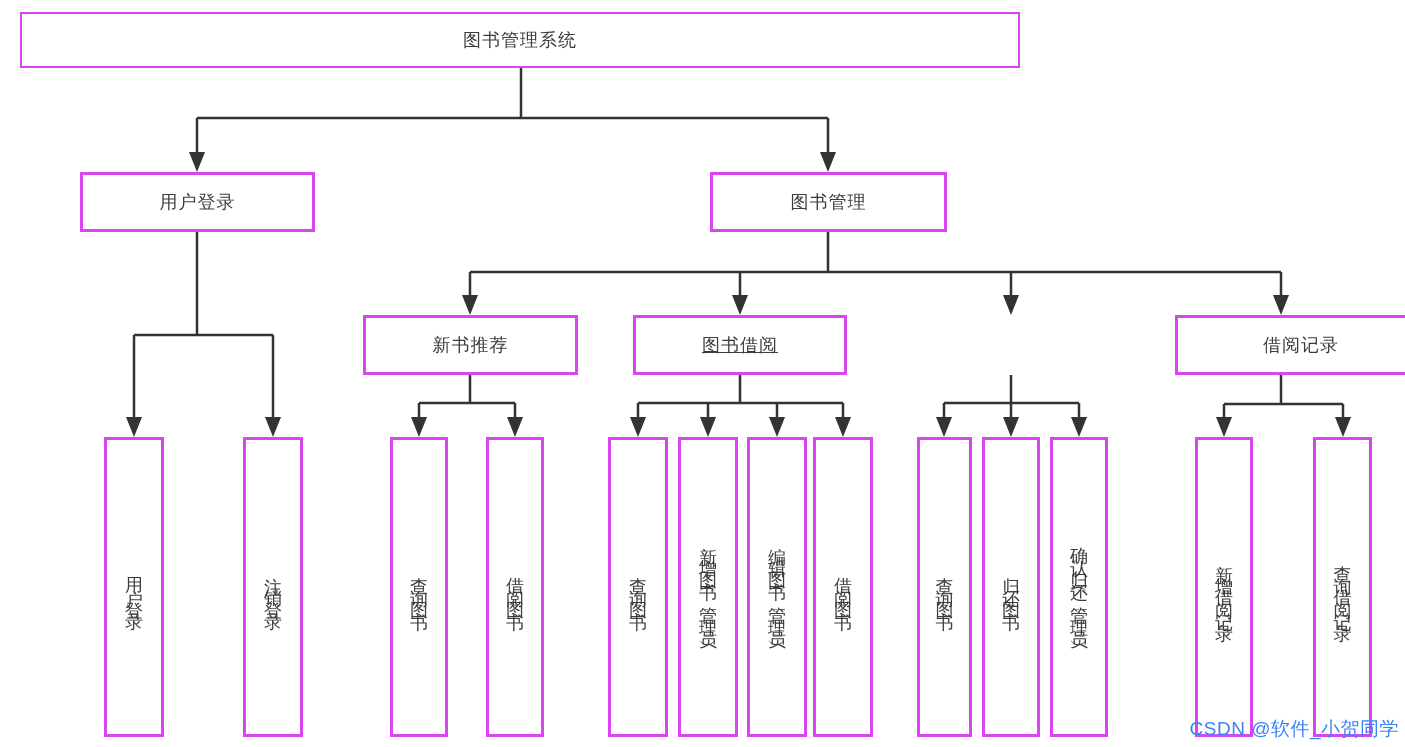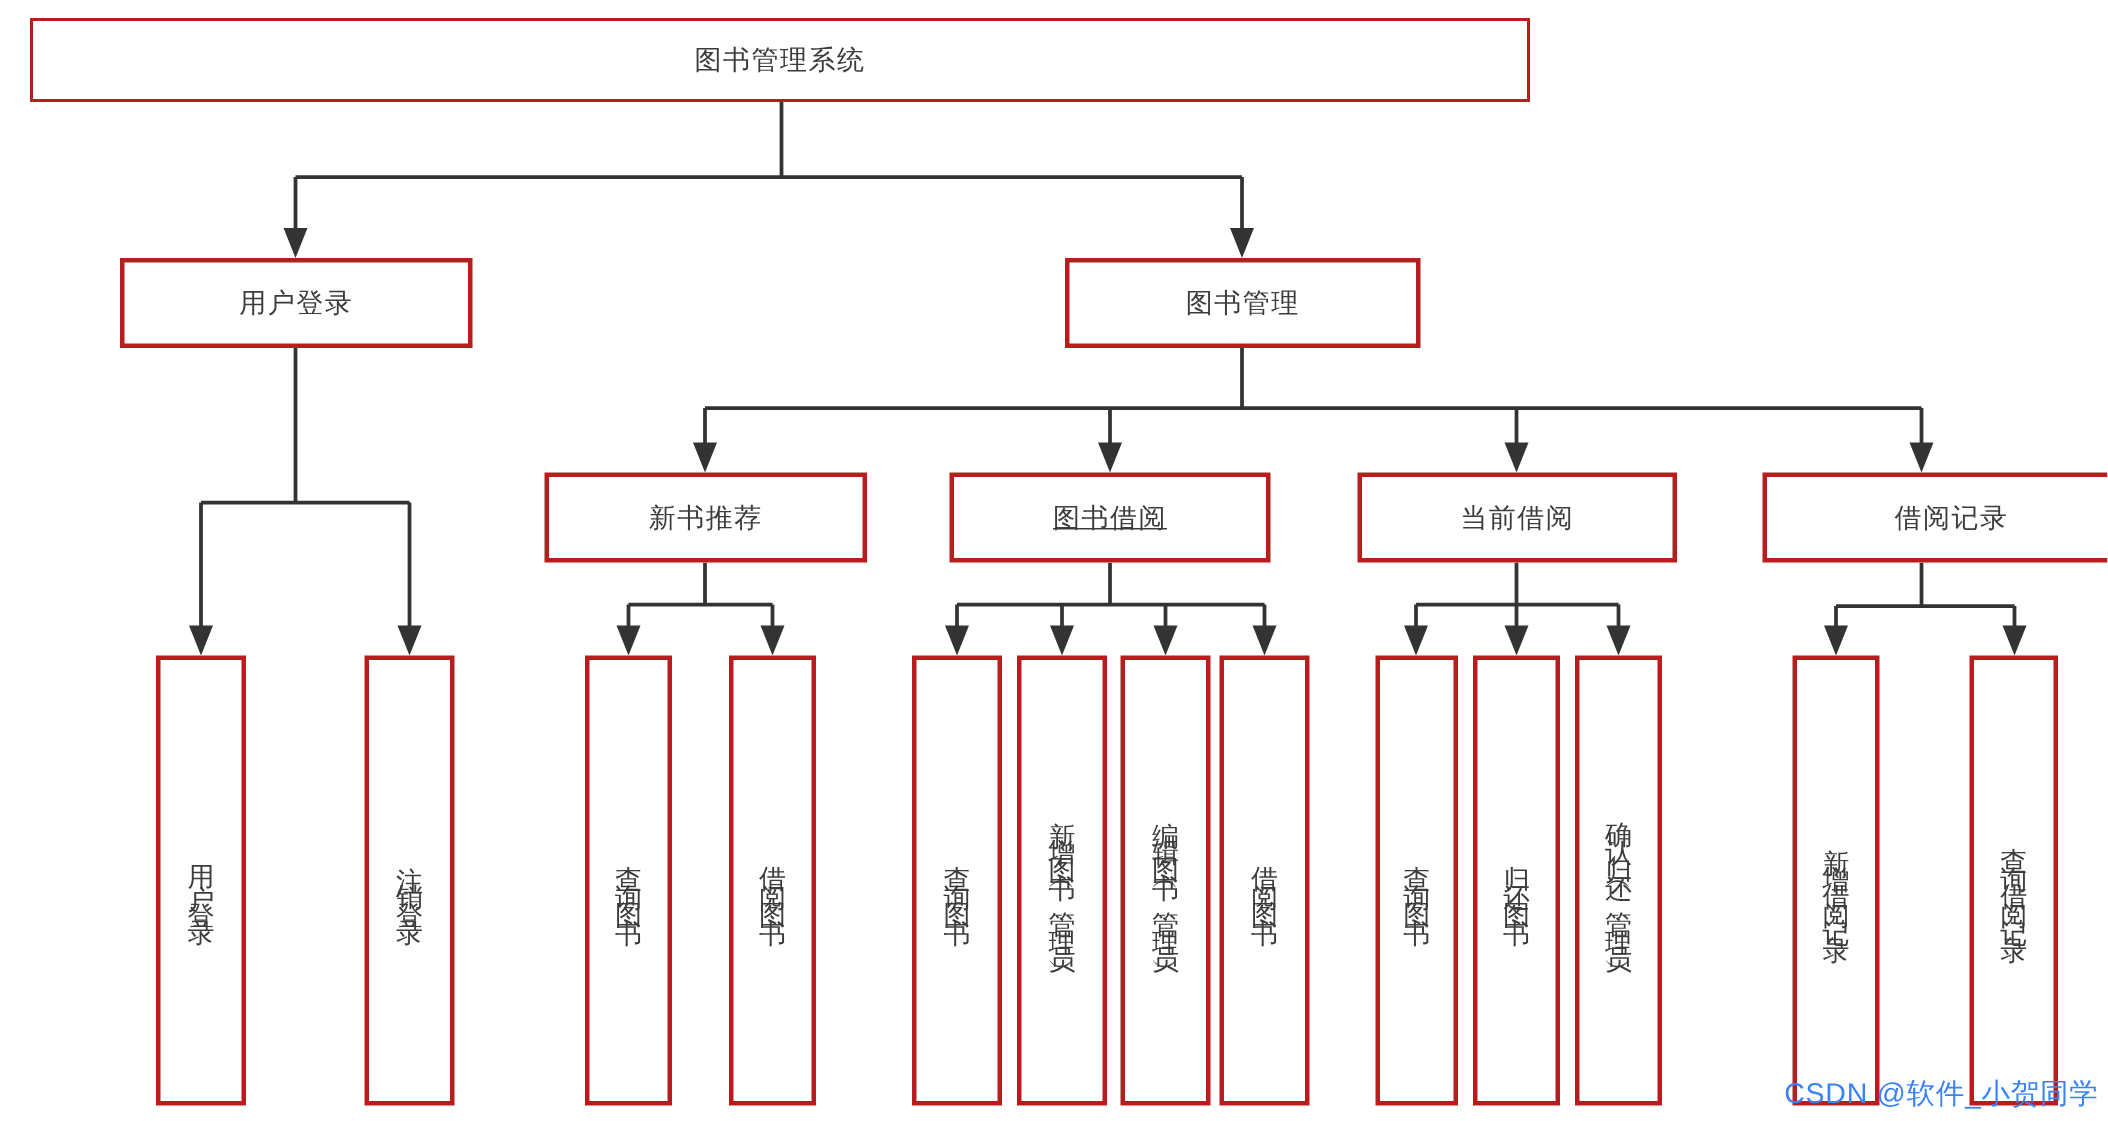--- a/index.html
+++ b/index.html
@@ -12,21 +12,21 @@
     overflow: hidden;
   }
   #connectors {
     position: absolute;
     left: 0; top: 0;
     width: 1405px; height: 747px;
   }
   .node {
     position: absolute;
     background: #ffffff;
-    border: 3px solid #b91c1c;
+    border: 3px solid #d946ef;
     box-sizing: border-box;
     display: flex;
     align-items: center;
     justify-content: center;
     color: #3c3c3c;
     font-size: 18px;
   }
   .node.root { border-width: 2px; letter-spacing: 1px; }
   .node.h { letter-spacing: 1px; }
   .node.v span {
@@ -101,23 +101,20 @@
   <div class="node h" style="left:710px; top:172px; width:237px; height:60px;">
     <span>图书管理</span>
   </div>
 
   <div class="node h" style="left:363px; top:315px; width:215px; height:60px;">
     <span>新书推荐</span>
   </div>
   <div class="node h" style="left:633px; top:315px; width:214px; height:60px;text-decoration:underline;">
     <span>图书借阅</span>
   </div>
-  <div class="node h" style="left:905px; top:315px; width:213px; height:60px;">
-    <span>当前借阅</span>
-  </div>
   <div class="node h" style="left:1175px; top:315px; width:252px; height:60px;">
     <span>借阅记录</span>
   </div>
 
   <div class="node v" style="left:104px; top:437px; width:60px; height:300px;">
     <span>用户登录</span>
   </div>
   <div class="node v" style="left:243px; top:437px; width:60px; height:300px;">
     <span>注销登录</span>
   </div>

